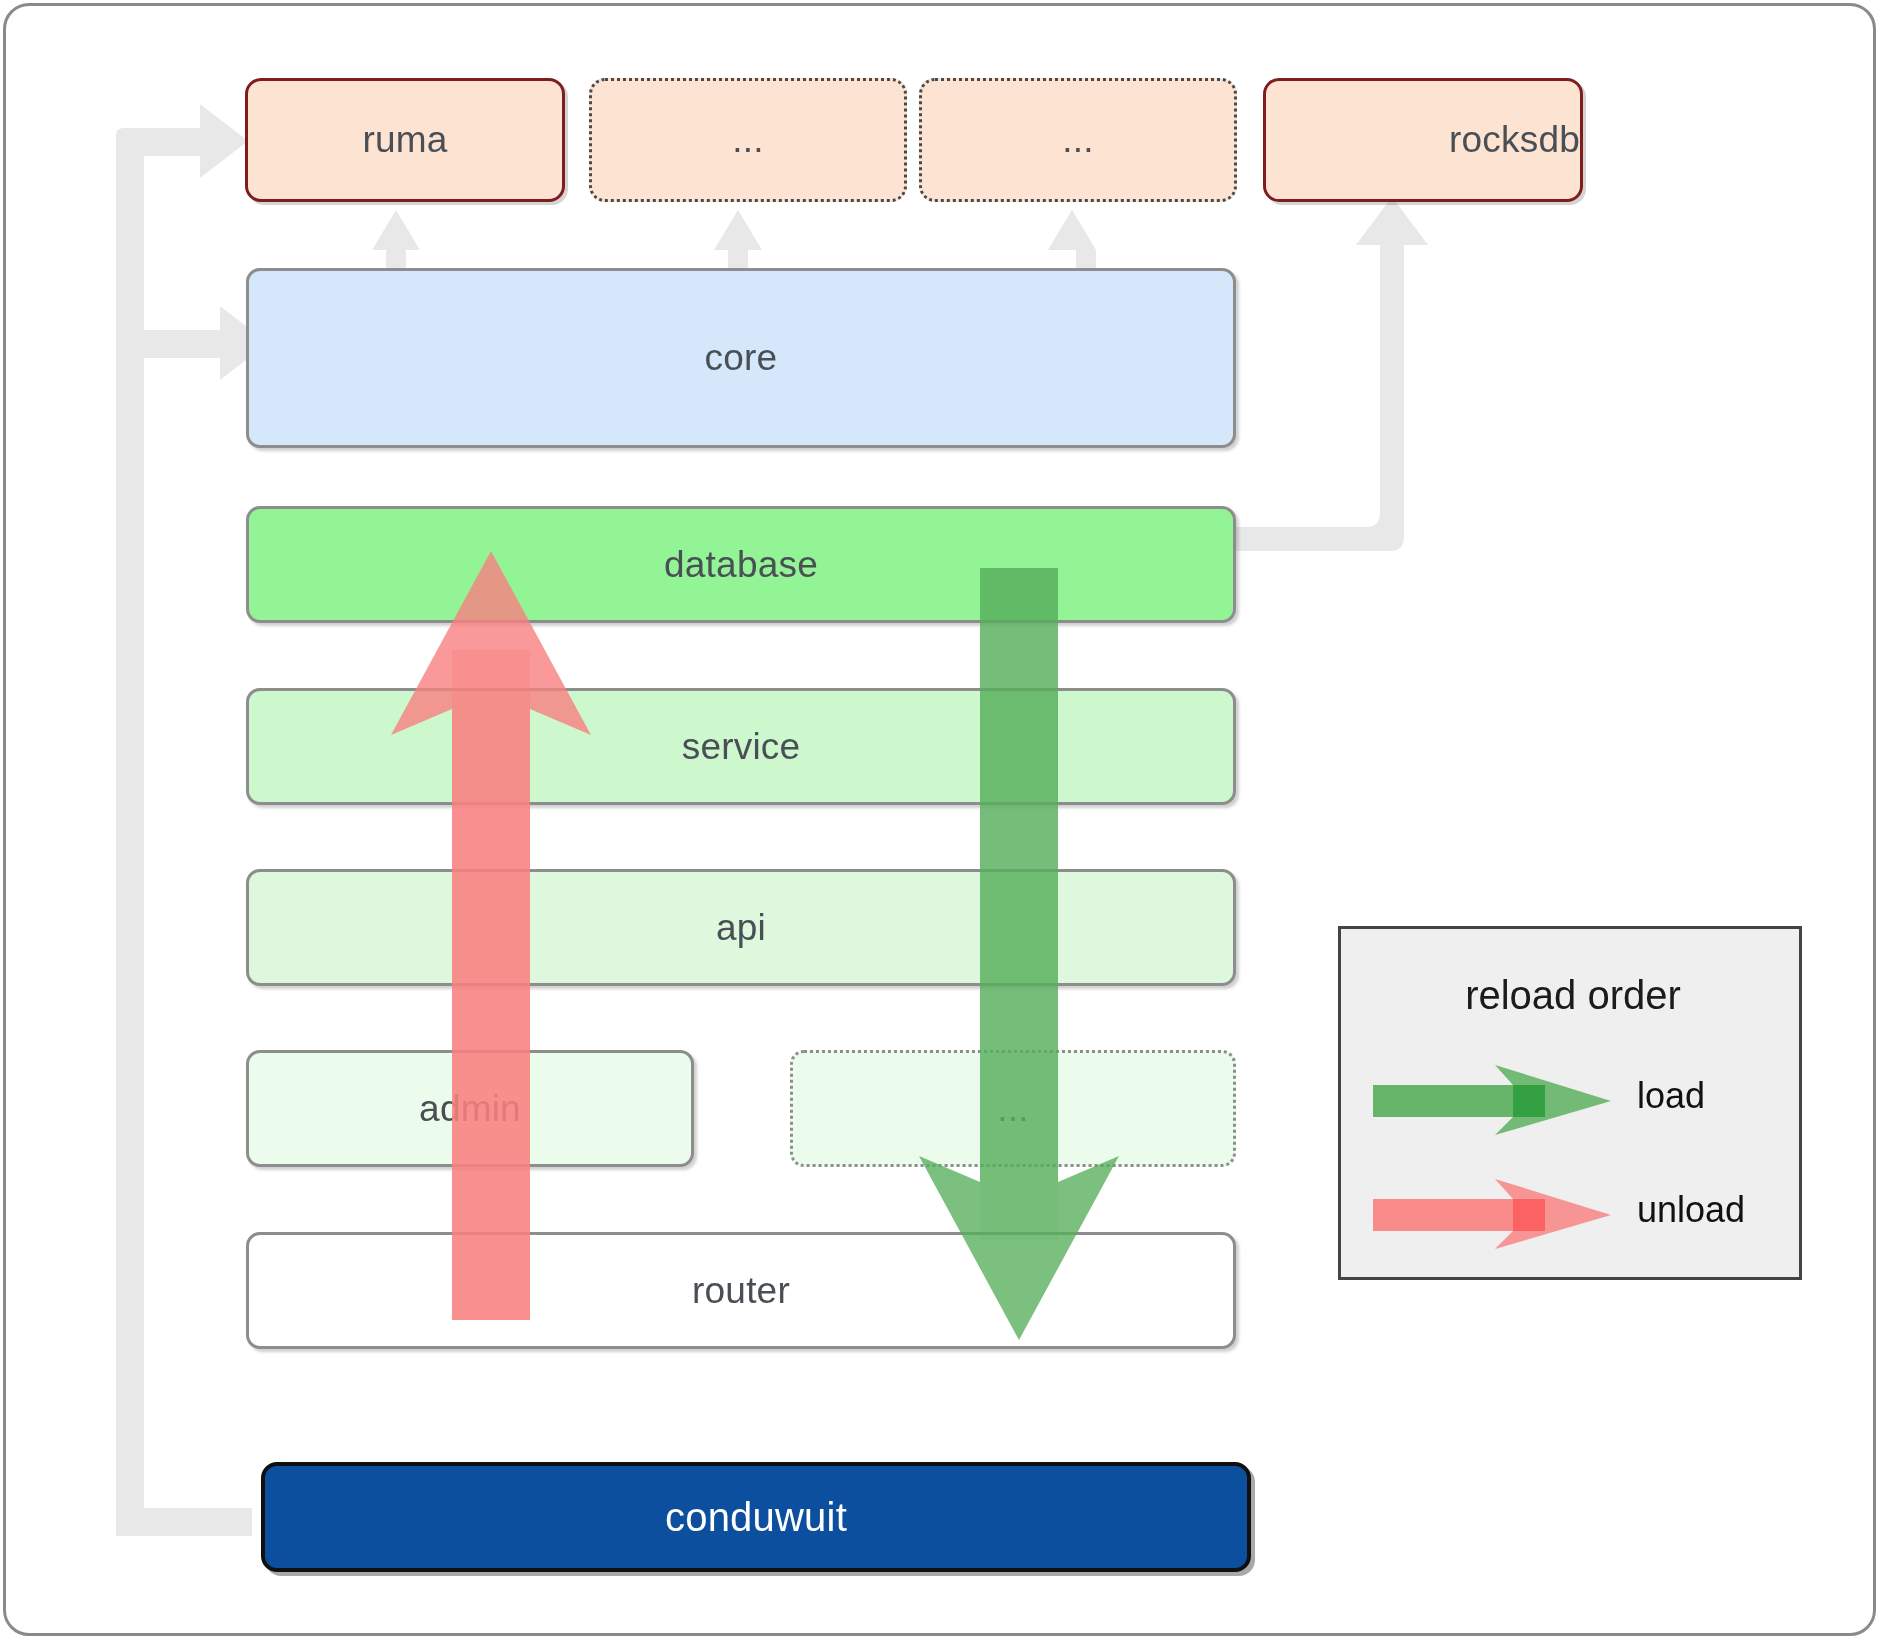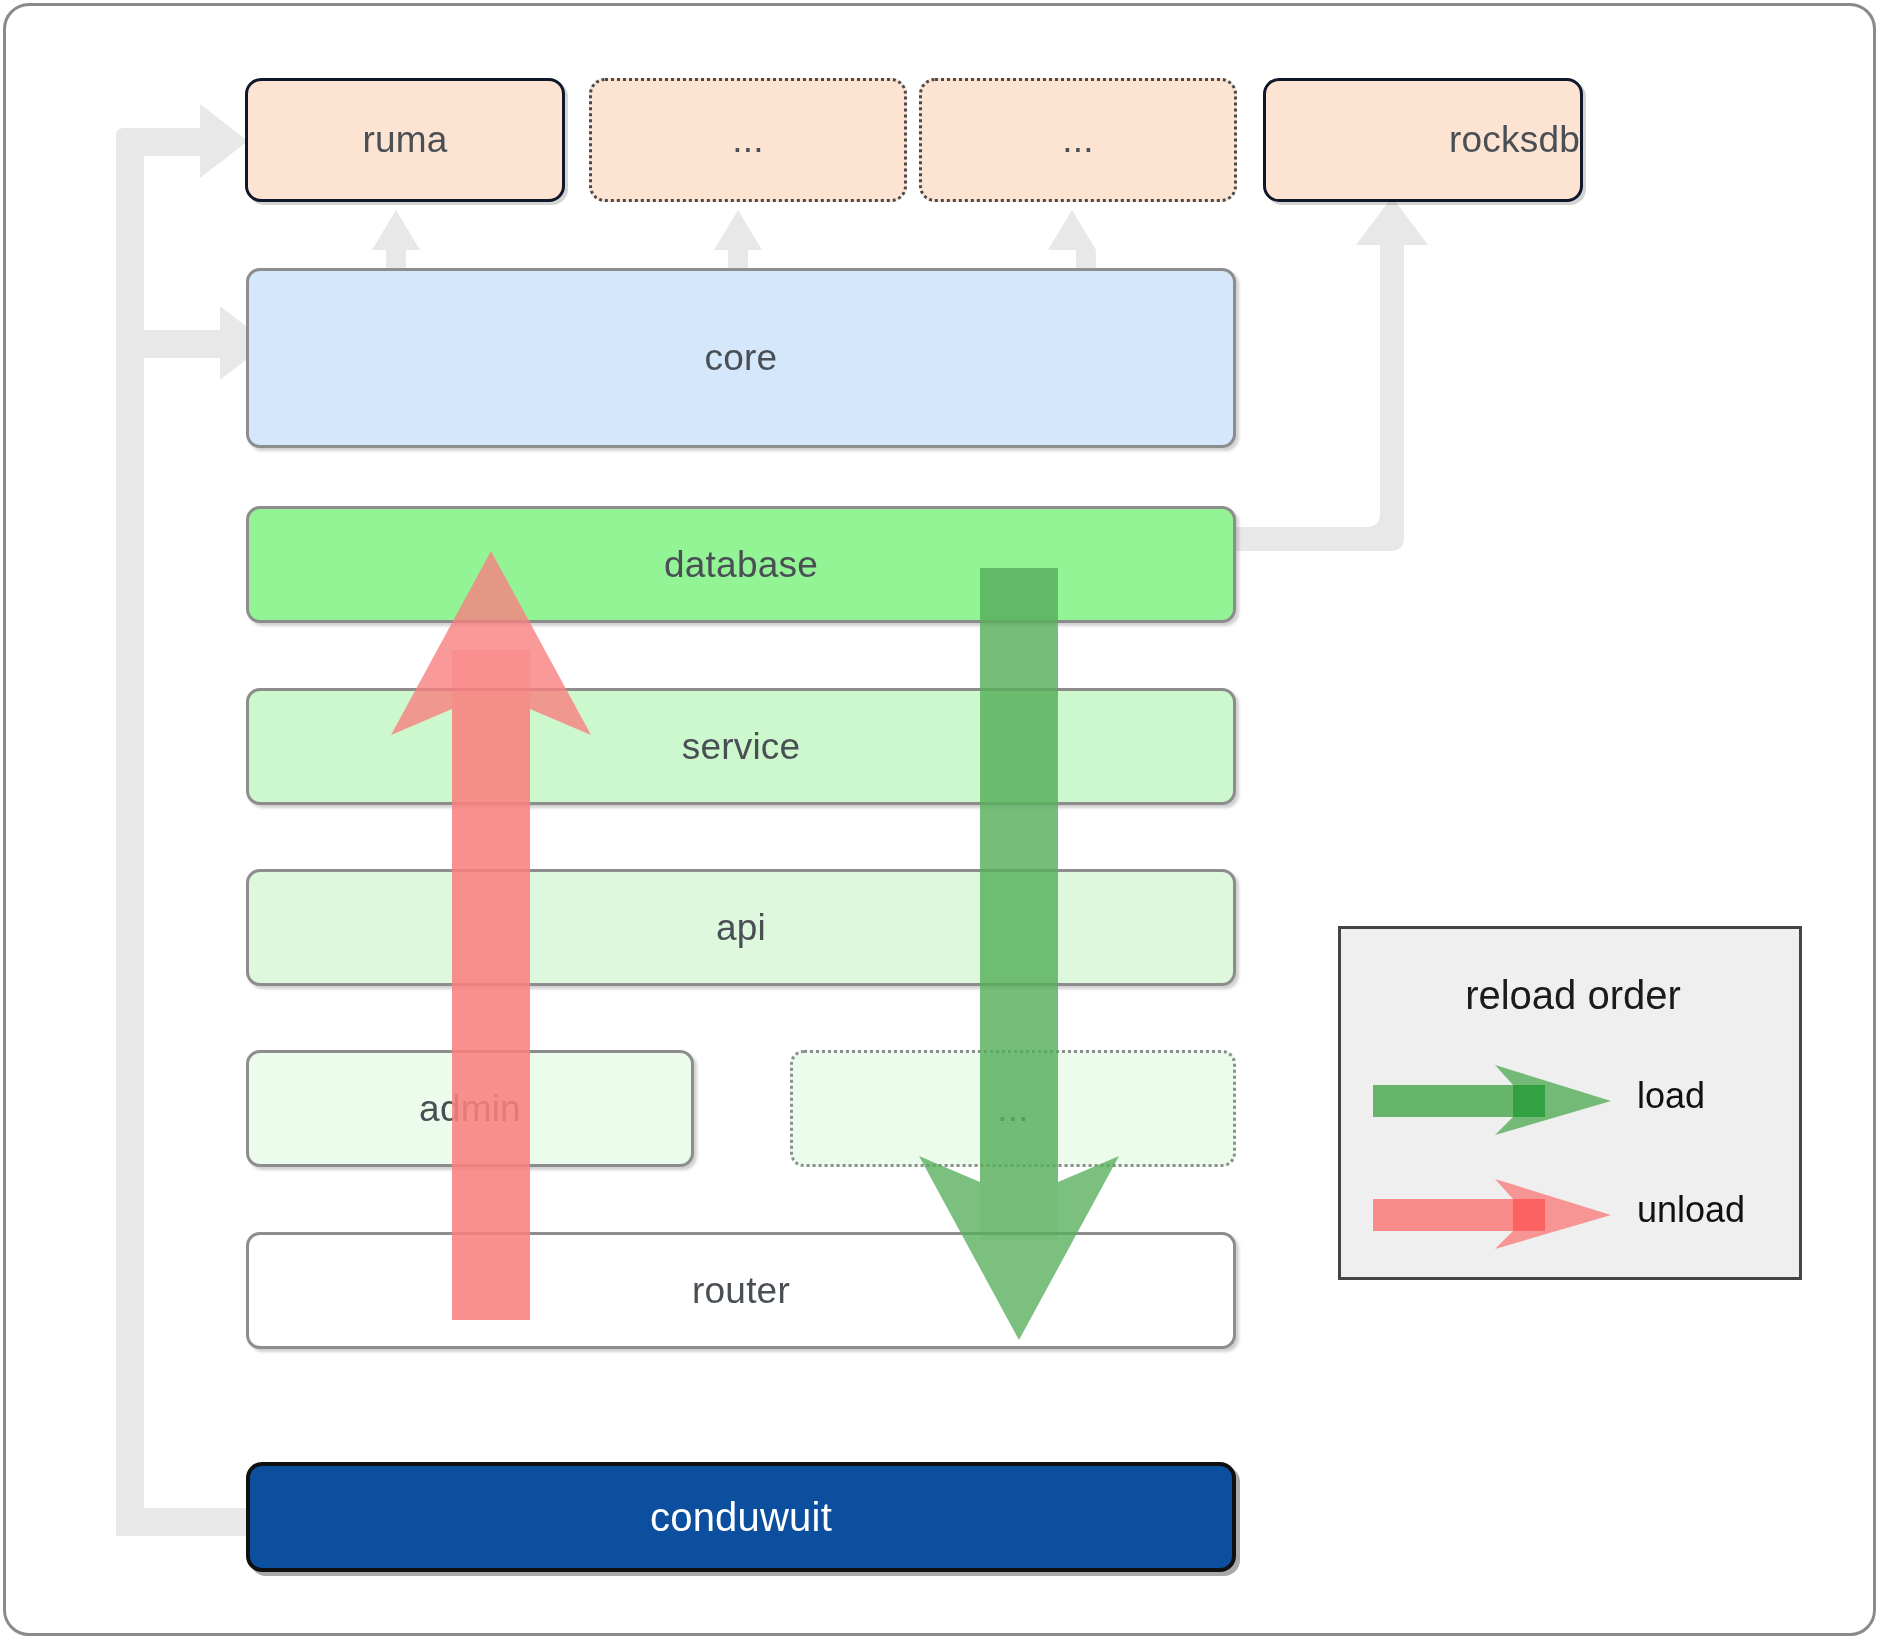--- a/index.html
+++ b/index.html
@@ -38,21 +38,21 @@
     align-items: center;
     justify-content: center;
     border-radius: 14px;
     font-size: 37px;
     color: #4a4f55;
     letter-spacing: 0.2px;
     z-index: 4;
   }
   .node.dep {
     background: #fce3d2;
-    border: 3px solid #0f172a;
+    border: 3px solid #7f1d1d;
     box-shadow: 3px 3px 0 rgba(60,60,60,0.22);
     border-radius: 16px;
   }
   .node.dep.dotted {
     border: 3px dotted #4a4a4a;
     box-shadow: none;
   }
   .node.layer {
     border: 3px solid #8d8d8d;
     box-shadow: 3px 3px 3px rgba(120,120,120,0.35);
@@ -201,21 +201,21 @@
   </div>
 
   <div class="node layer bg-admin dotted" style="left:790px; top:1050px; width:446px; height:117px;">
     <span>...</span>
   </div>
 
   <div class="node layer bg-router" style="left:246px; top:1232px; width:990px; height:117px;">
     <span>router</span>
   </div>
 
-  <div class="node app" style="left:246px; top:1462px; width:990px; height:110px;">
+  <div class="node app" style="left:261px; top:1462px; width:990px; height:110px;">
     <span>conduwuit</span>
   </div>
 
   <svg id="reload-arrows" viewBox="0 0 1883 1643" xmlns="http://www.w3.org/2000/svg">
 
     <g>
       <rect x="452" y="650" width="78" height="670" fill="#f98080" fill-opacity="0.88"></rect>
       <path d="M 491 551 L 391 735 L 452 709 L 452 650 L 530 650 L 530 709 L 591 735 Z" fill="#f98080" fill-opacity="0.80"></path>
     </g>
 

